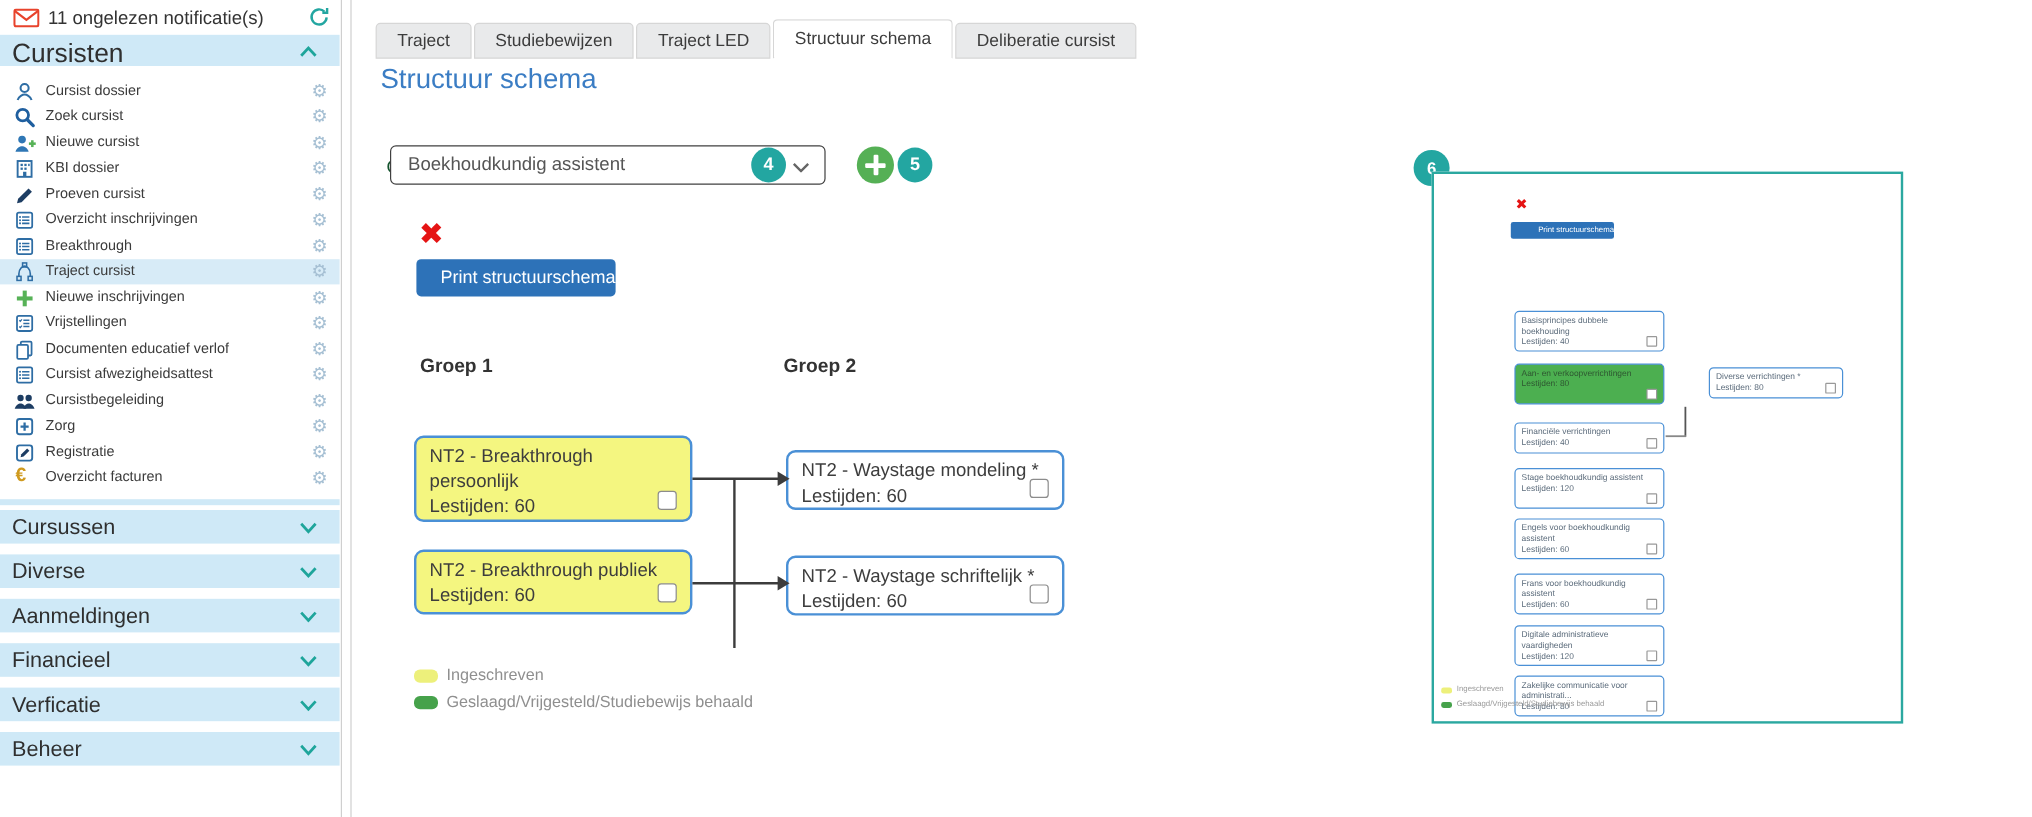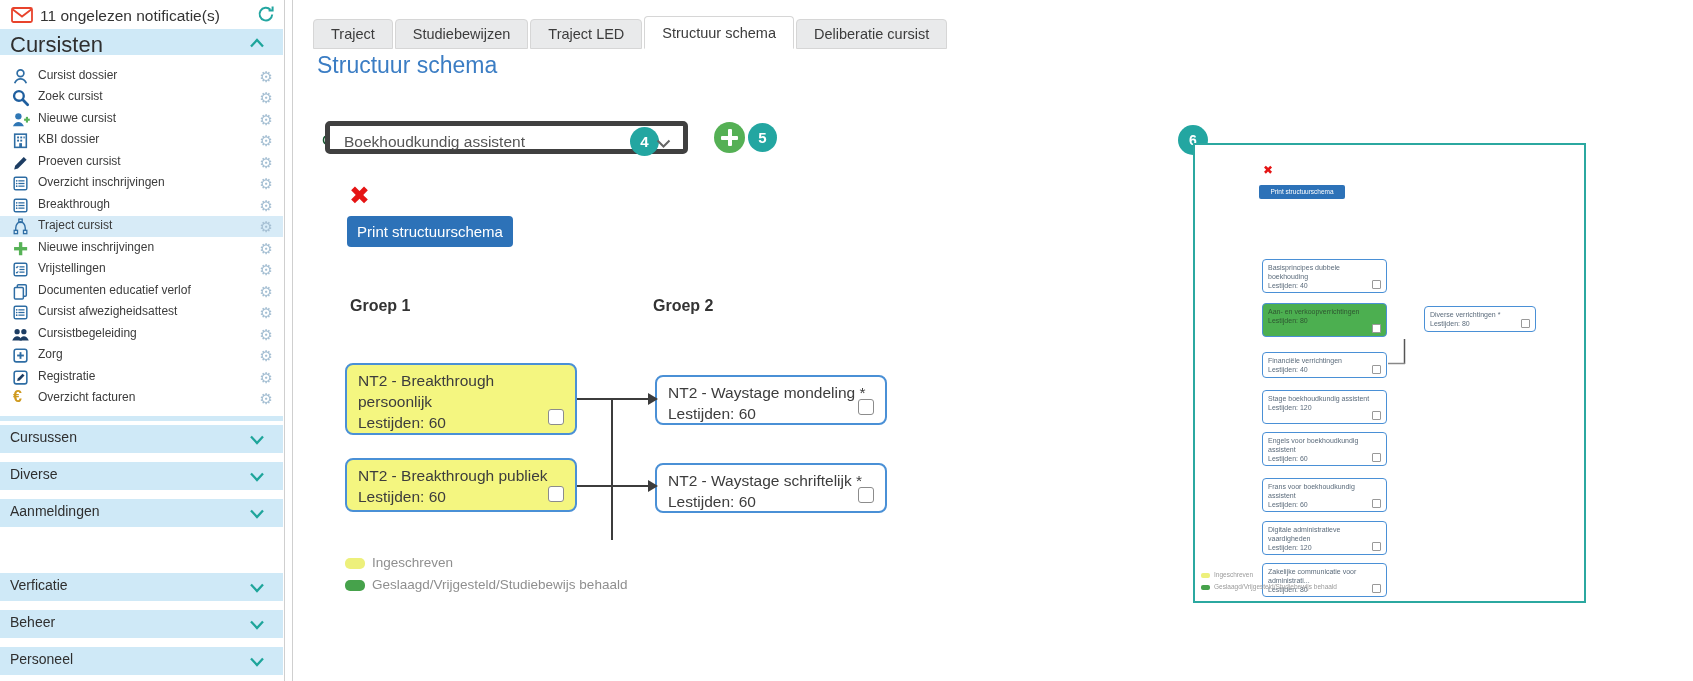--- a/index.html
+++ b/index.html
@@ -14,47 +14,47 @@
   .notif-text{position:absolute;left:40px;top:5px;font-size:15.5px;color:#333;}
   .sb-header{position:absolute;left:0;width:283px;height:26px;background:#cfe9f7;}
   .sb-header .lbl{position:absolute;left:10px;top:3px;font-size:22px;color:#2f2f2f;}
   .sb-header .chev{position:absolute;right:18px;top:9px;}
   .sb-row{position:absolute;left:0;width:283px;height:21px;}
   .sb-row.sel{background:#d7ebf7;}
   .sb-row .ic{position:absolute;left:11px;top:1px;width:19px;height:19px;}
   .sb-row .lbl{position:absolute;left:38px;top:2px;font-size:12px;color:#3b3b3b;white-space:nowrap;}
   .gear{position:absolute;right:10px;top:1px;font-size:15px;color:#a5bfd3;line-height:19px;}
   .section-bar{position:absolute;left:0;width:283px;height:28px;background:#cfe9f7;}
-  .section-bar .lbl{position:absolute;left:10px;top:4px;font-size:14px;color:#2f2f2f;}
+  .section-bar .lbl{position:absolute;left:10px;top:4px;font-size:18px;color:#2f2f2f;}
   .section-bar .chev{position:absolute;right:18px;top:10px;}
   .thin-strip{position:absolute;left:0;top:416px;width:283px;height:5px;background:#cfe9f7;}
 
   
   .tabs{position:absolute;left:313px;top:16px;display:flex;align-items:flex-end;}
   .tab{background:#e9eaeb;border:1px solid #d6d6d6;border-radius:4px 4px 0 0;
        padding:6px 17px;font-size:14.5px;color:#3c3c3c;margin-right:2px;height:16px;line-height:16px;}
   .tab.active{background:#fff;border-bottom-color:#fff;padding-top:8px;padding-bottom:7px;}
 
   
   .page-title{position:absolute;left:317px;top:52px;font-size:23px;color:#3b7dc4;}
   .field-label{position:absolute;left:322px;top:93px;font-size:15.5px;color:#14532d;margin-top:38px;}
   .select{position:absolute;left:325px;top:121px;width:363px;height:33px;background:#fff;
-          border:5px solid #404040;border-radius:5px;box-sizing:border-box;}
+          border:1px solid #404040;border-radius:5px;box-sizing:border-box;}
   .select .val{position:absolute;left:14px;top:7px;font-size:15.5px;color:#555;}
   .select .chev{position:absolute;right:12px;top:13px;}
   .badge{position:absolute;border-radius:50%;background:#23a6a1;color:#fff;font-weight:bold;
          text-align:center;}
   .badge.b29{width:29px;height:29px;line-height:29px;font-size:15px;}
   .add-btn{position:absolute;left:714px;top:122px;width:31px;height:31px;border-radius:50%;
            background:#55b055;}
   .add-btn:before,.add-btn:after{content:"";position:absolute;background:#fff;border-radius:1px;}
   .add-btn:before{left:7px;top:13.5px;width:17px;height:4px;}
   .add-btn:after{left:13.5px;top:7px;width:4px;height:17px;}
   .red-x{color:#e51414;font-weight:bold;font-size:25px;line-height:25px;}
-  .btn-print{position:absolute;background:#2d72b8;color:#fff;text-align:center;border-radius:4px;}
+  .btn-print{position:absolute;background:#2d72b8;color:#fff;text-align:right;border-radius:4px;}
   .btn-print.main{left:347px;top:216px;width:166px;height:31px;line-height:31px;font-size:15px;}
   .grp-h{position:absolute;top:297px;font-size:16px;font-weight:bold;color:#333;}
 
   .box{position:absolute;border:2px solid #4a90d6;border-radius:8px;box-sizing:border-box;
        font-size:15.5px;line-height:21px;color:#3d3d3d;padding:5px 11px;}
   .box.yellow{background:#f4f680;}
   .box.white{background:#fff;}
   .cb{position:absolute;right:11px;bottom:8px;width:14px;height:14px;background:#fff;
       border:1.5px solid #8c8c8c;border-radius:3px;}
 
@@ -275,34 +275,34 @@
       <svg class="chev icon" width="16" height="10" viewBox="0 0 16 10">
           <polyline points="2,1.5 8,8 14,1.5" fill="none" stroke="#1ea59b" stroke-width="2.3"></polyline>
         </svg>
     </div>
     <div class="section-bar" style="top:499px">
       <span class="lbl">Aanmeldingen</span>
       <svg class="chev icon" width="16" height="10" viewBox="0 0 16 10">
           <polyline points="2,1.5 8,8 14,1.5" fill="none" stroke="#1ea59b" stroke-width="2.3"></polyline>
         </svg>
     </div>
+    <div class="section-bar" style="top:536px">
+      <span class="lbl">Financieel</span>
+      <svg class="chev icon" width="16" height="10" viewBox="0 0 16 10">
+          <polyline points="2,1.5 8,8 14,1.5" fill="none" stroke="#1ea59b" stroke-width="2.3"></polyline>
+        </svg>
+    </div>
     <div class="section-bar" style="top:610px">
       <span class="lbl">Beheer</span>
       <svg class="chev icon" width="16" height="10" viewBox="0 0 16 10">
           <polyline points="2,1.5 8,8 14,1.5" fill="none" stroke="#1ea59b" stroke-width="2.3"></polyline>
         </svg>
     </div>
     <div class="section-bar" style="top:573px">
       <span class="lbl">Verficatie</span>
-      <svg class="chev icon" width="16" height="10" viewBox="0 0 16 10">
-          <polyline points="2,1.5 8,8 14,1.5" fill="none" stroke="#1ea59b" stroke-width="2.3"></polyline>
-        </svg>
-    </div>
-    <div class="section-bar" style="top:647px">
-      <span class="lbl">Personeel</span>
       <svg class="chev icon" width="16" height="10" viewBox="0 0 16 10">
           <polyline points="2,1.5 8,8 14,1.5" fill="none" stroke="#1ea59b" stroke-width="2.3"></polyline>
         </svg>
     </div>
   </div>
 
   <div class="vline" style="left:284px"></div>
   <div class="vline" style="left:292px"></div>
 
   <div class="tabs">

